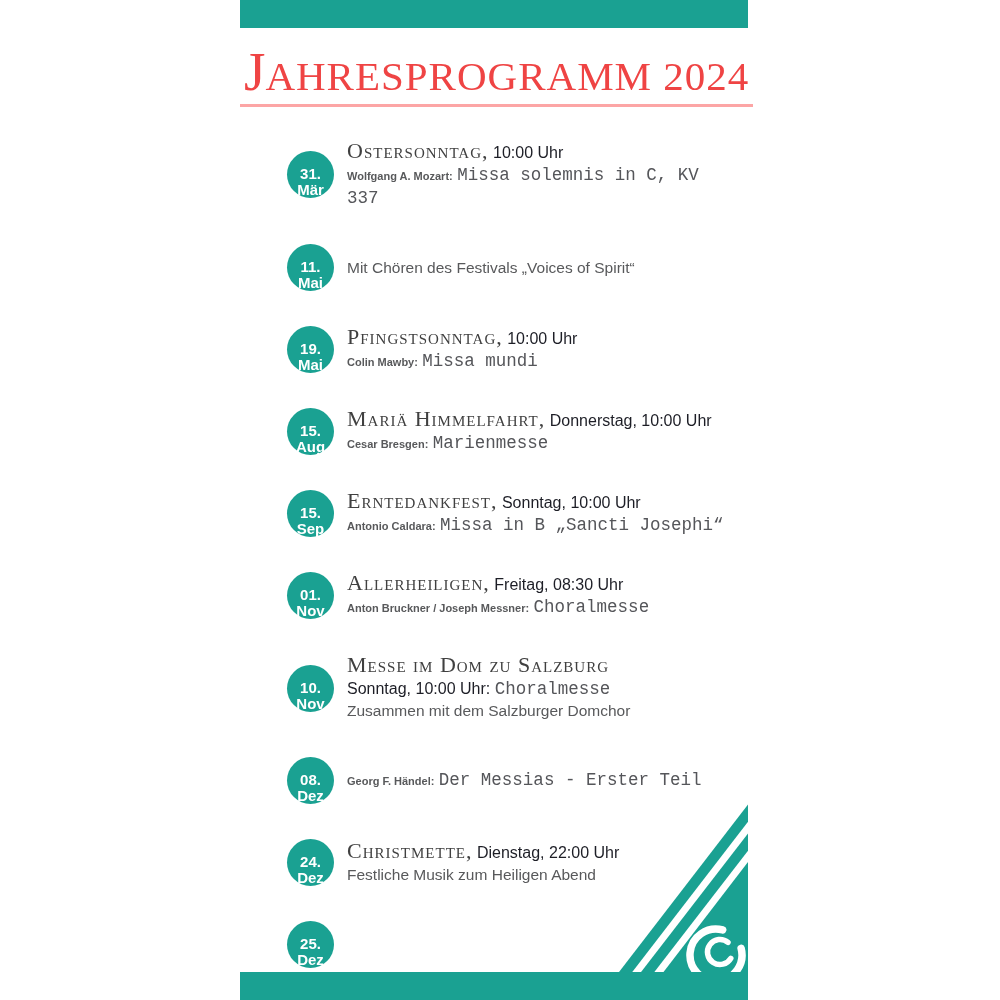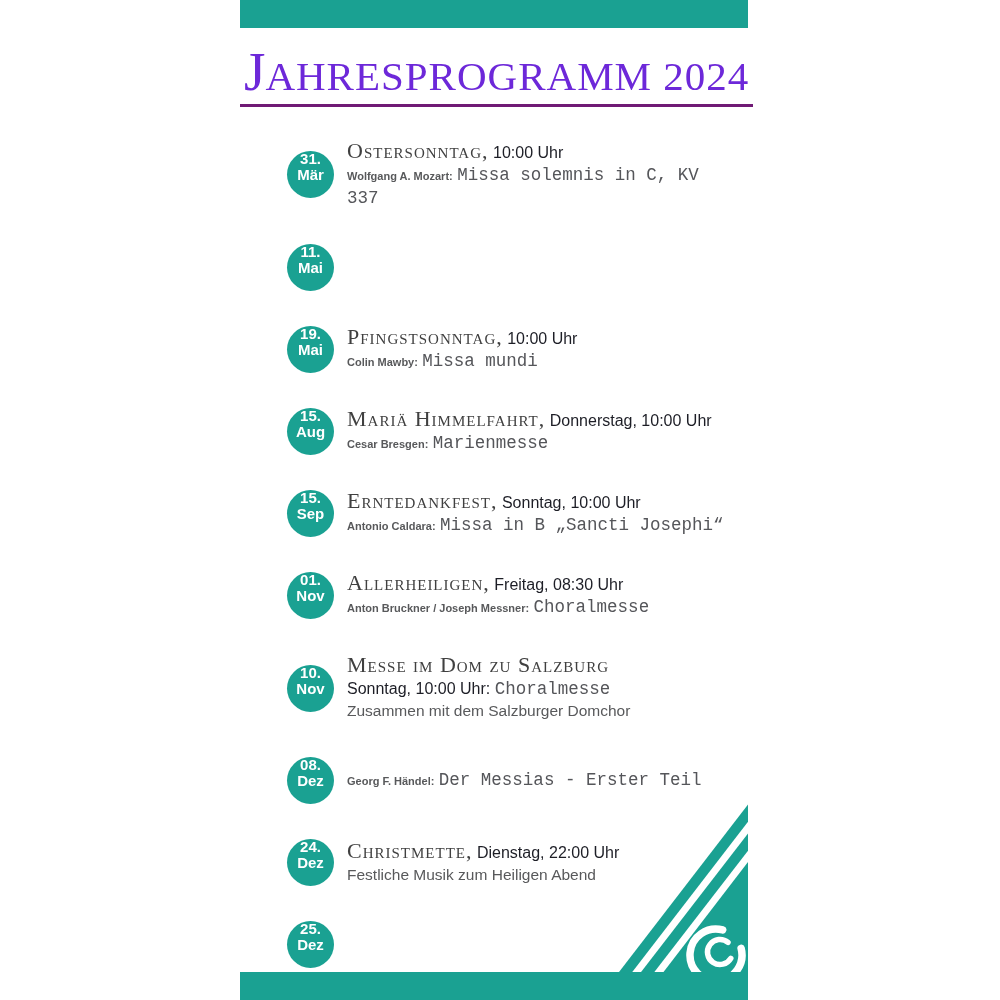--- a/index.html
+++ b/index.html
@@ -5,32 +5,32 @@
   html,body{margin:0;padding:0;background:#ffffff;}
   body{width:1000px;height:1000px;position:relative;overflow:hidden;
        font-family:"Liberation Sans",sans-serif;}
 
   .sheet{position:absolute;left:240px;top:0;width:508px;height:1000px;background:#ffffff;}
 
   .top-bar{position:absolute;left:0;top:0;width:100%;height:28px;background:#1aa192;}
   .bottom-bar{position:absolute;left:0;bottom:0;width:100%;height:28px;background:#1aa192;}
 
   .title-wrap{position:absolute;top:52px;left:0;width:100%;text-align:center;}
-  .title{display:inline-block;color:#6d28d9;border-bottom:3px solid #701a75;
+  .title{display:inline-block;color:#ef4444;border-bottom:3px solid #fca5a5;
          padding:0 4px 5px 4px;font-family:"Liberation Serif",serif;
          font-weight:500;line-height:40px;white-space:nowrap;}
   .title-initial{font-size:55px;}
   .title-rest{font-size:41px;letter-spacing:1px;}
 
   .events{position:absolute;top:140px;left:47px;width:440px;}
   .event{display:flex;align-items:center;margin-bottom:35px;}
 
   .badge{flex:0 0 auto;width:47px;height:47px;border-radius:50%;background:#1aa192;
          color:#ffffff;font-weight:bold;font-size:15px;line-height:16px;
-         display:flex;flex-direction:column;align-items:center;justify-content:flex-start;
+         display:flex;flex-direction:column;align-items:center;justify-content:flex-end;
          margin-right:13px;}
 
   .ev-text{width:420px;}
   .ev-line{line-height:22px;}
   .ev-name{font-family:"Liberation Serif",serif;font-variant:small-caps;
            color:#404040;font-size:22px;letter-spacing:1px;font-weight:500;}
   .ev-time{color:#1d1e26;font-size:16px;font-weight:normal;}
   .ev-comp{color:#58595b;font-size:11px;font-weight:bold;}
   .ev-work{color:#55565a;font-size:17.5px;font-family:Liberation Mono, monospace;}
   .ev-note{color:#58595b;font-size:15.5px;}
@@ -62,20 +62,21 @@
         <div class="ev-line"><span class="ev-comp">Wolfgang A. Mozart:</span> <span class="ev-work">Missa solemnis in C, KV 337</span></div>
       </div>
     </div>
 
     <div class="event">
       <div class="badge">
         <span>11.</span>
         <span>Mai</span>
       </div>
       <div class="ev-text">
+        <div class="ev-line"><span class="ev-note">Mit Chören des Festivals „Voices of Spirit“</span></div>
       </div>
     </div>
 
     <div class="event">
       <div class="badge">
         <span>19.</span>
         <span>Mai</span>
       </div>
       <div class="ev-text">
         <div class="ev-line"><span class="ev-name">Pfingstsonntag,</span> <span class="ev-time">10:00 Uhr</span></div>

